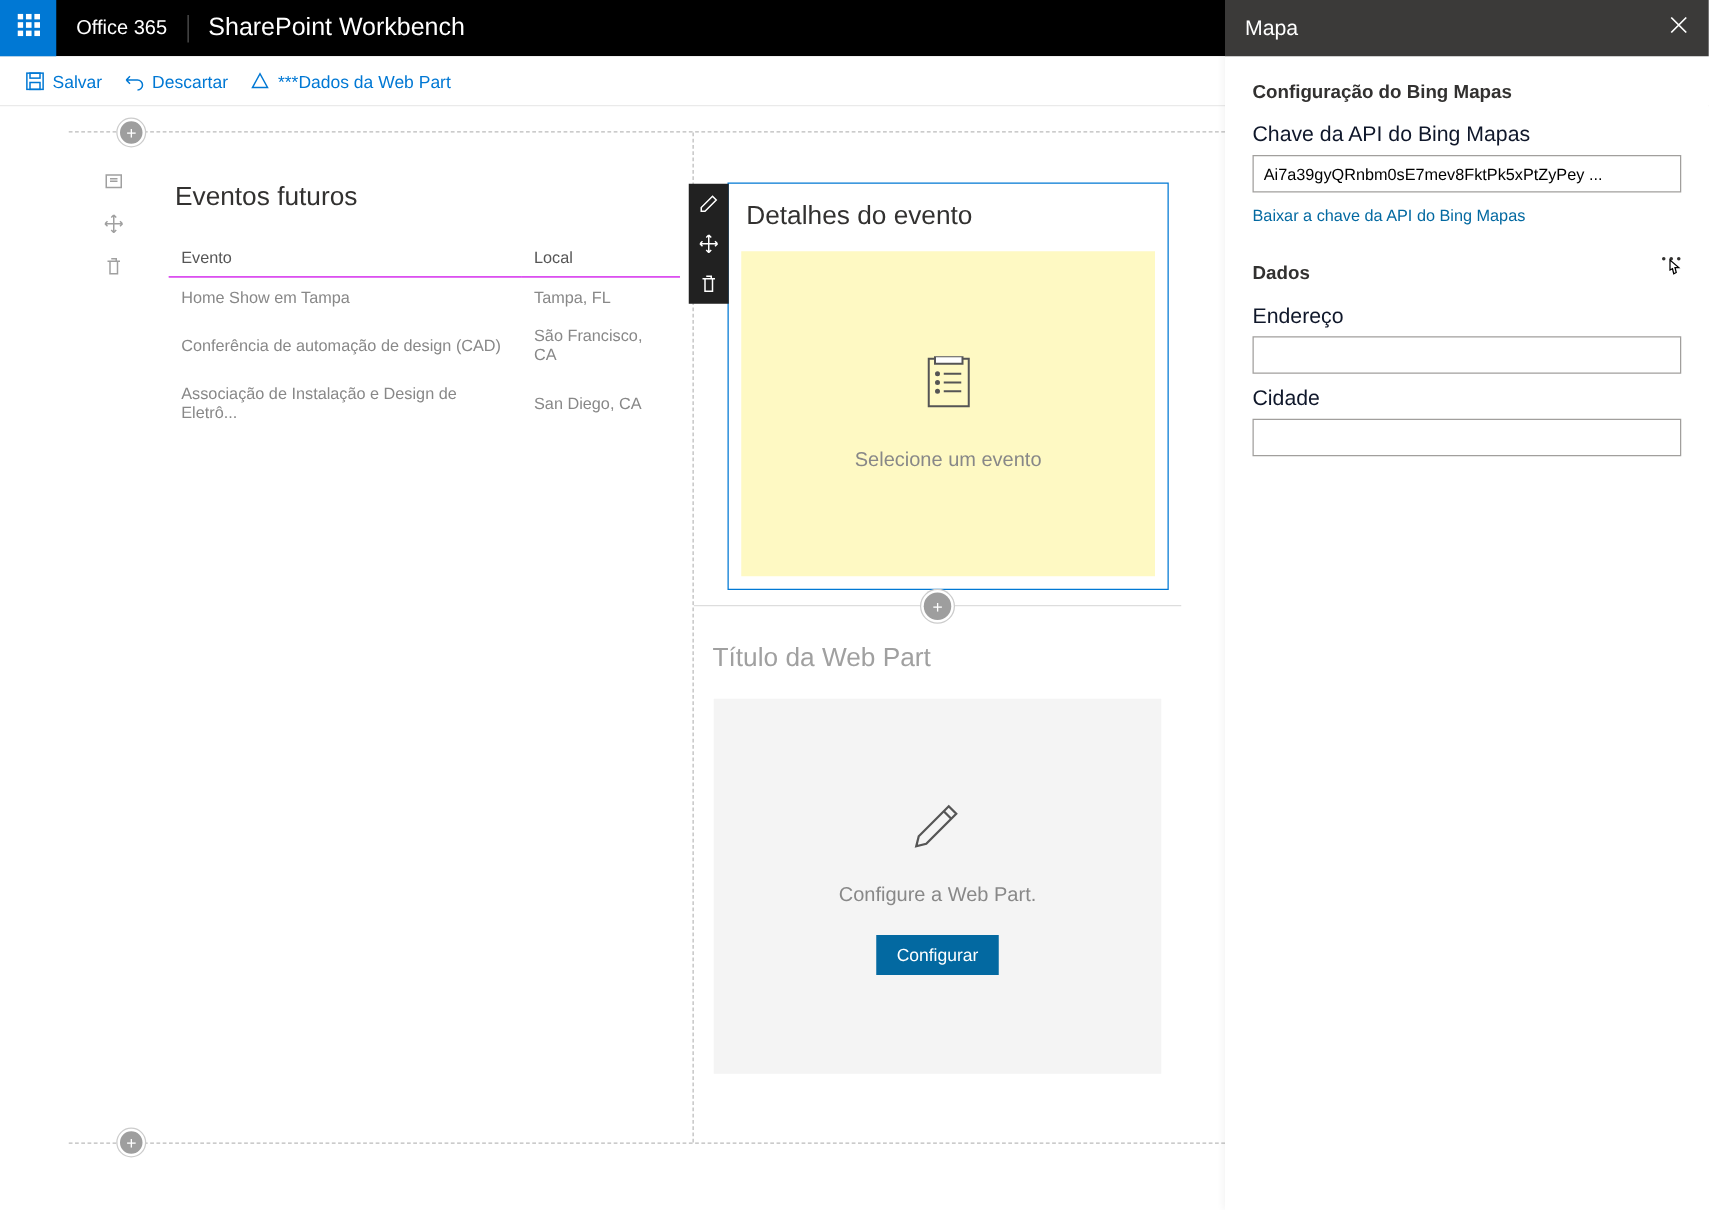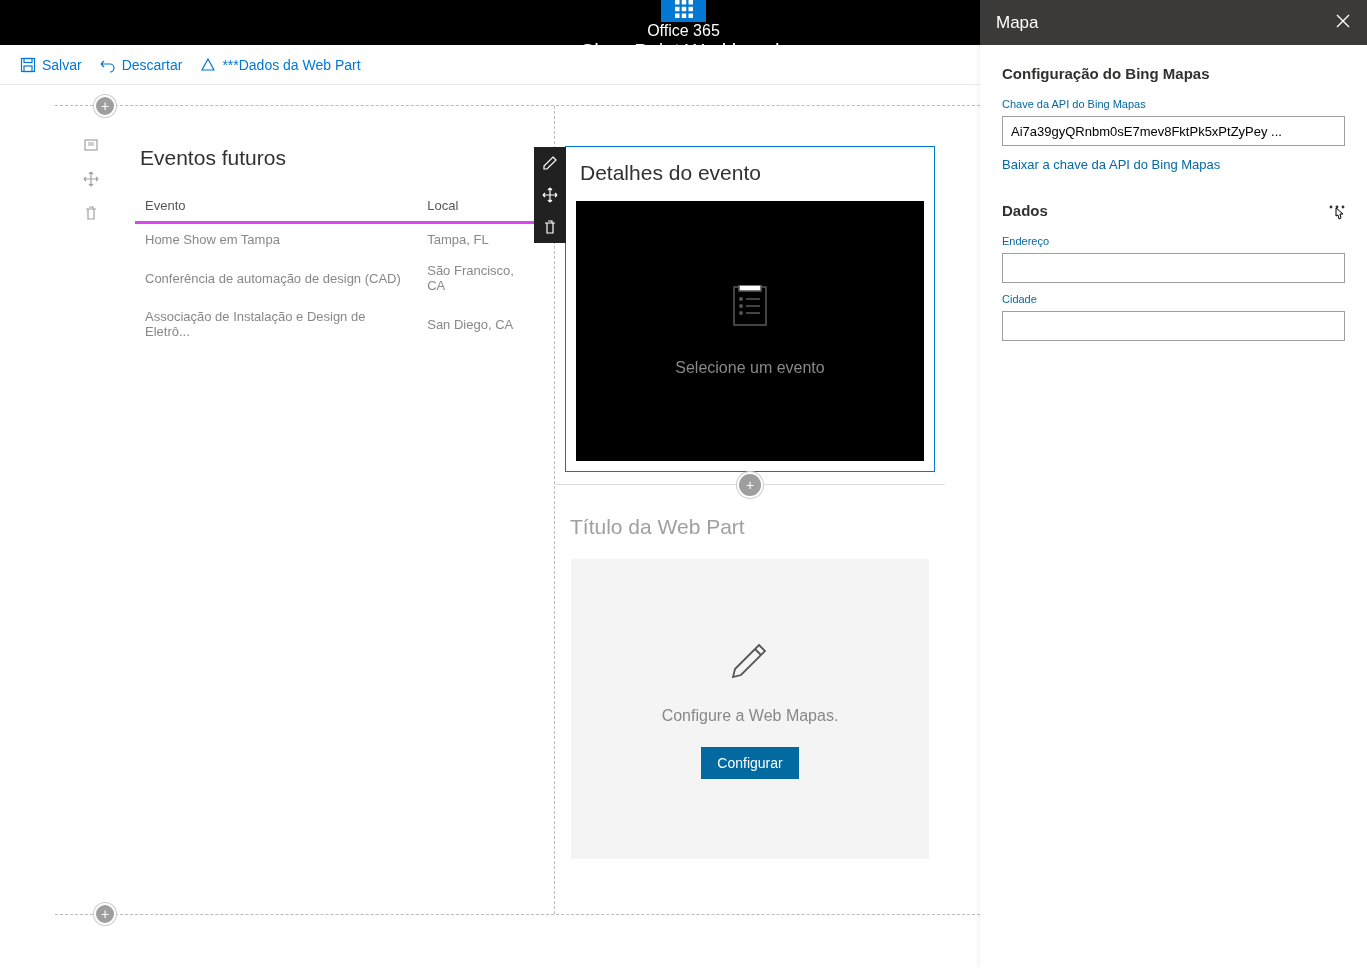--- a/index.html
+++ b/index.html
@@ -1,19 +1,19 @@
 <!DOCTYPE html>
 <html><head>
 <meta charset="utf-8">
 <style>
 * { margin: 0; padding: 0; box-sizing: border-box; font-family: "Segoe UI", Arial, sans-serif; }
 body { background: #fff; width: 1367px; height: 968px; overflow: hidden; position: relative; }
 
 
-.header { background: #000; height: 45px; display: flex; align-items: center; color: #fff; flex-direction: column; }
+.header { background: #000; height: 45px; display: flex; align-items: center; color: #fff; }
 .app-launcher { width: 45px; height: 45px; background: #0078d4; display: flex; align-items: center; justify-content: center; }
 .app-launcher svg { width: 18px; height: 18px; }
 .brand { padding: 0 16px; font-size: 16px; font-weight: 400; }
 .divider-v { width: 1px; height: 22px; background: #555; }
 .product { padding: 0 16px; font-size: 20px; font-weight: 400; }
 
 
 .cmdbar { height: 40px; background: #fff; border-bottom: 1px solid #eaeaea; display: flex; align-items: center; padding: 0 20px; color: #0078d4; font-size: 14px; }
 .cmd { display: flex; align-items: flex-start; gap: 6px; margin-right: 18px; cursor: pointer; }
 .cmd .ic { display: inline-flex; }
@@ -31,48 +31,48 @@
 .zone-tools .zic { width: 18px; height: 18px; display: flex; align-items: center; justify-content: center; cursor: pointer; }
 
 .col { position: relative; padding: 40px 10px 20px 10px; }
 .col-left { width: 500px; border-right: 1px dashed #bbb; padding-left: 80px; }
 .col-right { flex: 1; padding-left: 10px; padding-right: 45px; }
 
 .wp-title { font-size: 21px; font-weight: 400; color: #323130; margin-bottom: 20px; padding: 0 5px; }
 .wp-title.placeholder { color: #a0a0a0; }
 
 .table { width: 100%; border-collapse: collapse; font-size: 14px; }
-.table th { text-align: left; font-weight: 400; color: #555; padding: 8px 10px; border-bottom: 3px solid #d946ef; font-size: 13px; }
+.table th { text-align: left; font-weight: 400; color: #555; padding: 8px 10px; border-bottom: 1px solid #d946ef; font-size: 13px; }
 .table td { padding: 8px 10px; color: #888; font-size: 13px; }
 .table td.evt { color: #888; }
 
-.wp-selected-box { border: 1px solid #0078d4; position: relative; }
+.wp-selected-box { border: 1px solid #0078d4; position: relative; margin-left: 17px; }
 .wp-toolbar { position: absolute; right: -1px; top: -1px; width: 32px; background: #212121; display: flex; flex-direction: column; z-index: 3; }
 .wp-toolbar .tb { height: 32px; display: flex; align-items: center; justify-content: center; cursor: pointer; }
 
 .detail-title { font-size: 21px; font-weight: 400; color: #323130; padding: 14px 14px 6px 14px; }
-.detail-body { background: #000000; margin: 10px; height: 260px; display: flex; flex-direction: column; align-items: center; justify-content: center; gap: 28px; }
+.detail-body { background: #fef9c3; margin: 10px; height: 260px; display: flex; flex-direction: column; align-items: center; justify-content: center; gap: 28px; }
 .detail-body .empty-text { color: #888; font-size: 16px; }
 
 .wp3 { margin-top: 30px; }
 .wp3-body { background: #f4f4f4; margin: 6px; height: 300px; display: flex; flex-direction: column; align-items: center; justify-content: center; gap: 22px; }
 .wp3-body .msg { color: #888; font-size: 16px; }
 .btn-primary { background: #0369a1; color: #fff; border: none; padding: 8px 16px; font-size: 14px; cursor: pointer; }
 
 .mid-add { position: absolute; left: 50%; transform: translate(-50%, -50%); width: 22px; height: 22px; border-radius: 50%; background: #9e9e9e; display: flex; align-items: center; justify-content: center; color: #fff; font-size: 14px; box-shadow: 0 0 0 2px #fff, 0 0 0 3px #ccc; cursor: pointer; }
 .mid-sep-line { border-top: 1px solid #ddd; margin: 0 -10px 0 -10px; position: relative; }
 
 
 .panel { position: absolute; right: 0; top: 0; width: 387px; height: 968px; background: #fff; box-shadow: -2px 0 6px rgba(0,0,0,0.05); z-index: 10; }
 .panel-head { height: 45px; background: #3b3a39; color: #fff; display: flex; align-items: center; padding: 0 16px; }
 .panel-head-title { font-size: 17px; font-weight: 400; flex: 1; }
 .panel-close { cursor: pointer; }
 .panel-body { padding: 20px 22px; font-size: 14px; color: #323130; }
 .panel-section-title { font-weight: 600; font-size: 15px; margin-bottom: 16px; }
-.panel-label { font-size: 11px; color: #0369a1; margin-bottom: 6px; display: block; }
+.panel-label { font-size: 17px; color: #0f172a; margin-bottom: 6px; display: block; }
 .panel-input { width: 100%; border: 1px solid #a19f9d; padding: 6px 8px; font-size: 13px; margin-bottom: 10px; height: 30px; }
 .panel-link { color: #0369a1; font-size: 13px; text-decoration: none; cursor: pointer; }
 .panel-more { position: absolute; right: 22px; top: 196px; cursor: pointer; color: #323130; }
 .cursor-icon { position: absolute; right: 20px; top: 206px; }
 .data-section { margin-top: 30px; }
 </style>
 </head>
 <body>
 
 <div class="header">
@@ -248,21 +248,21 @@
 
       <div class="wp3">
         <div class="wp-title placeholder">Título da Web Part</div>
         <div class="wp3-body">
           <span>
             <svg width="42" height="42" viewBox="0 0 42 42" fill="none" stroke="#555" stroke-width="1.8">
                 <path d="M30 6l6 6L12 36l-8 2 2-8L30 6z"></path>
                 <path d="M26 10l6 6"></path>
               </svg>
           </span>
-          <div class="msg">Configure a Web Mapas.</div>
+          <div class="msg">Configure a Web Part.</div>
           <button class="btn-primary">Configurar</button>
         </div>
       </div>
 
     </div>
   </div>
 </div>
 
 <div class="panel">
   <div class="panel-head">

